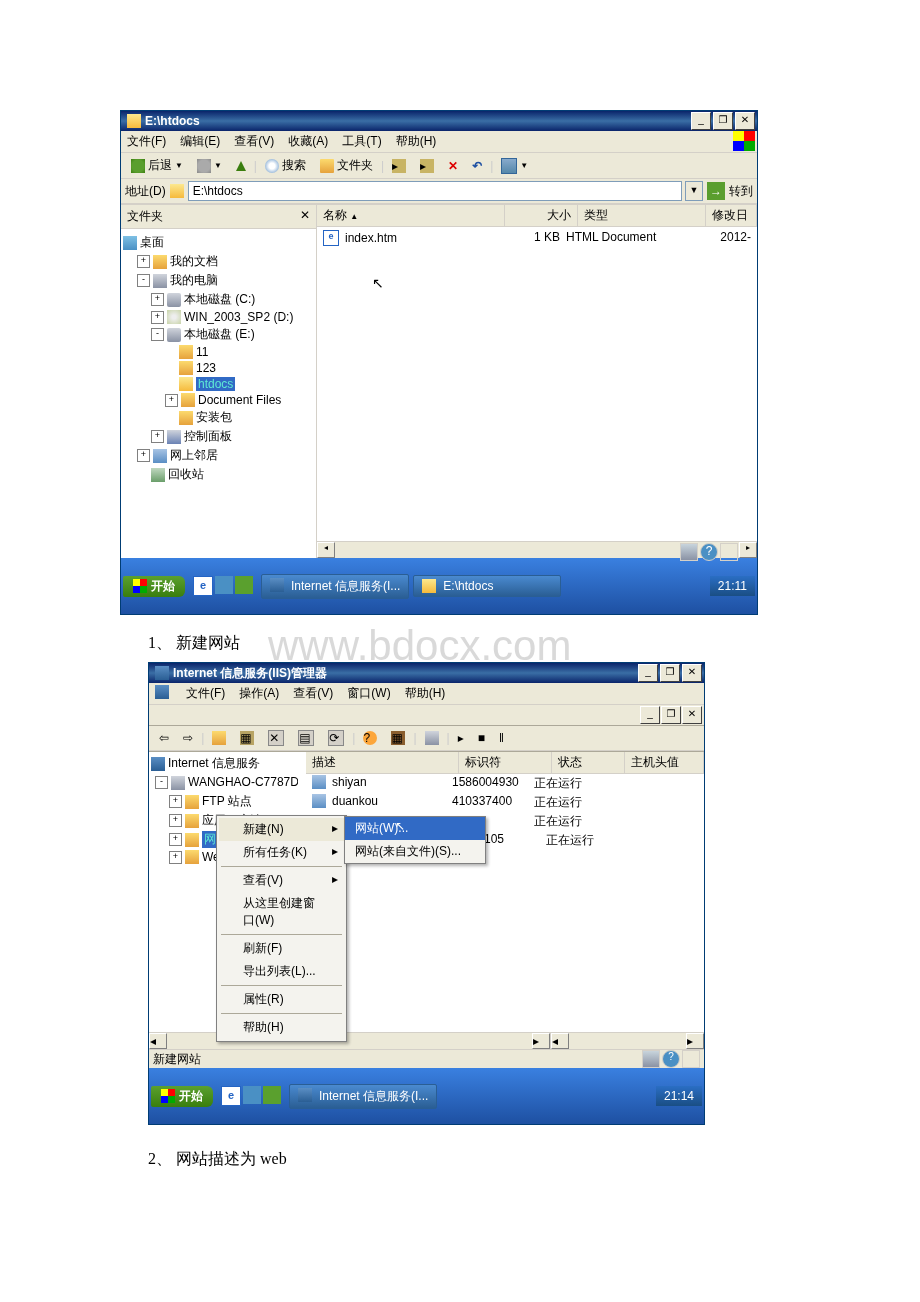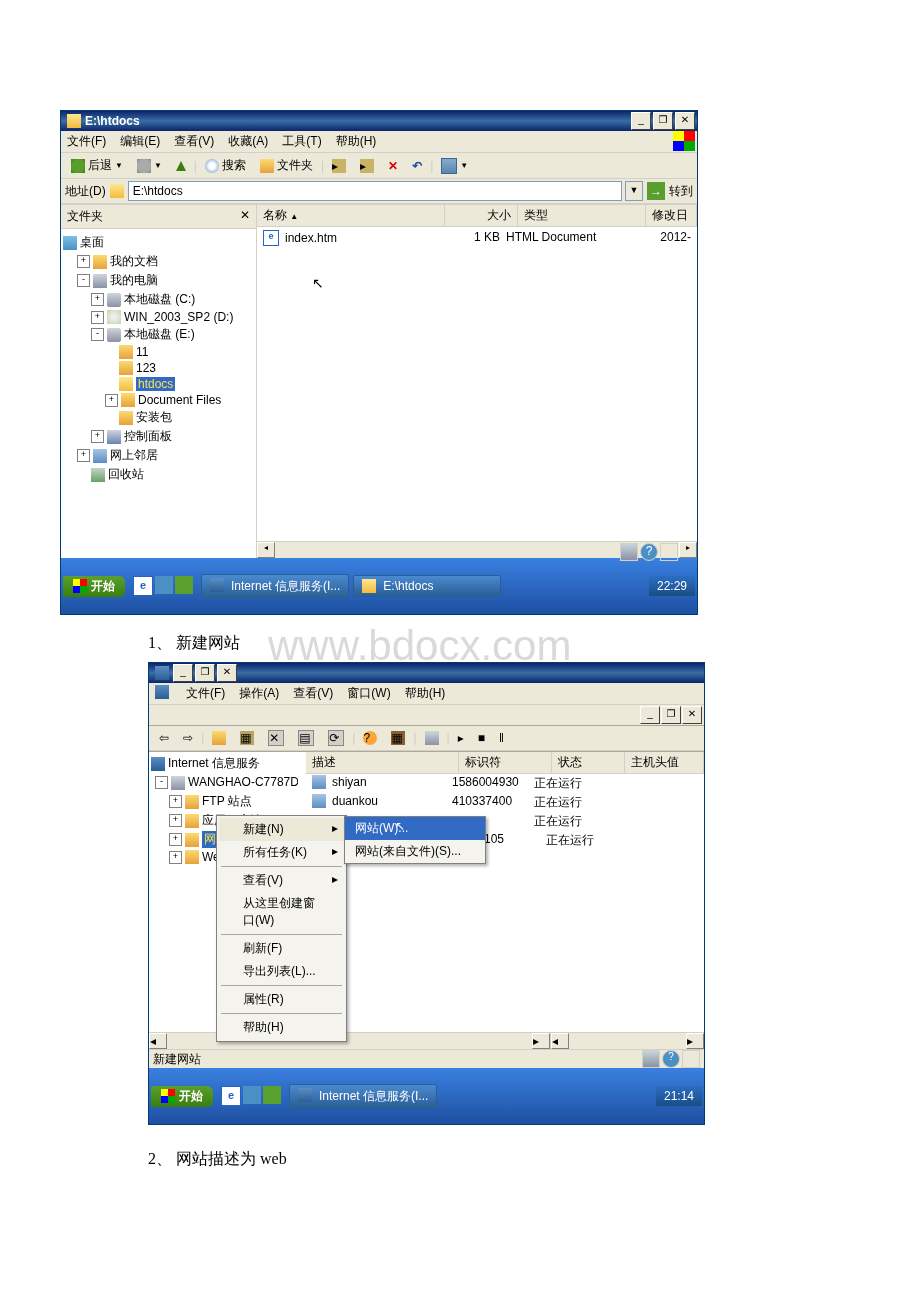--- a/index.html
+++ b/index.html
@@ -40,21 +40,21 @@
 .i-mycomp{background:linear-gradient(#d0d4dc,#8a92a4)}
 .i-drive{background:linear-gradient(#d0d4dc,#8a92a4);border-radius:2px}
 .i-cd{background:radial-gradient(circle,#eee 20%,#c8d4a8)}
 .i-folder{background:linear-gradient(#fcda6e,#e6a23c)}
 .i-folderopen{background:linear-gradient(#fce88e,#f6ba3c)}
 .i-panel{background:linear-gradient(#d0d4dc,#6a82b4)}
 .i-network{background:linear-gradient(#a8c4e4,#5a8ec4)}
 .i-recycle{background:linear-gradient(#c0d8c0,#6a9e6a)}
 .i-ie{color:#2464c4;font-weight:bold;background:#fff;border:1px solid #2464c4}
 .i-iis{background:linear-gradient(#5a8ec4,#2a5e94)}
-.selected-node{background:#316ac5;color:#fde047;padding:0 2px}
+.selected-node{background:#316ac5;color:#5eead4;padding:0 2px}
 .file-panel{flex:1;display:flex;flex-direction:column}
 .col-headers{display:flex;background:#ece9d8;border-bottom:1px solid #d4d0c8}
 .col-headers div{padding:2px 6px;border-right:1px solid #d4d0c8}
 .file-list{flex:1;padding:2px 0;min-height:310px;position:relative}
 .file-row{display:flex;padding:1px 6px}
 .cursor-arrow{position:absolute;font-size:14px;color:#000}
 .scrollbar-h{height:16px;background:#ece9d8;display:flex;justify-content:space-between;border-top:1px solid #d4d0c8}
 .scrollbar-h .sbtn{width:16px;height:14px;background:#ece9d8;border:1px solid #fff;border-right-color:#808080;border-bottom-color:#808080;font-size:8px;text-align:center}
 .statusbar{height:18px;background:#ece9d8;border-top:1px solid #d4d0c8;display:flex;align-items:center;padding:0 4px;justify-content:flex-end;gap:2px}
 .status-icon{width:16px;height:16px;border:1px solid #d4d0c8}
@@ -83,21 +83,21 @@
 .submenu .mitem.hl{background:#316ac5;color:#fff}
 .mdi-bar{background:#ece9d8;display:flex;justify-content:flex-end;padding:1px 2px;gap:1px;border-bottom:1px solid #aca899}
 .tiny-scroll-h{height:16px;background:#ece9d8;display:flex;border-top:1px solid #d4d0c8}
 .tiny-scroll-h .thumb{background:#ece9d8;border:1px solid #fff;border-right-color:#808080;border-bottom-color:#808080}
 </style>
 </head>
 <body>
 
 <div class="page">
 
-<div class="window" style="width:636px;margin-left:60px">
+<div class="window" style="width:636px;margin-left:120px">
   <div class="titlebar">
     <span class="titlebar-icon i-folderopen"></span>
     <span class="titlebar-text">E:\htdocs</span>
     <div class="winbtns">
       <div class="winbtn">_</div>
       <div class="winbtn">❐</div>
       <div class="winbtn">✕</div>
     </div>
   </div>
   <div class="menubar" style="position:relative">
@@ -305,32 +305,33 @@
       <div style="background:#5aa02e"></div>
     </div>
     <div class="task-btn">
           <span class="tree-icon i-iis"></span>
           <span>Internet 信息服务(I...</span>
         </div>
     <div class="task-btn">
           <span class="tree-icon i-folderopen"></span>
           <span>E:\htdocs</span>
         </div>
-    <div class="tray">22:29</div>
+    <div class="tray">21:11</div>
   </div>
 </div>
 
 <div class="section-text" style="margin-left:148px;position:relative">1、 新建网站</div>
 <div style="position:relative;margin-left:148px">
 <div class="watermark" style="top:-40px;left:120px">www.bdocx.com</div>
 </div>
 
 <div class="window" style="width:555px;margin-left:148px;position:relative;z-index:2">
   <div class="titlebar">
     <span class="titlebar-icon i-iis"></span>
+    <span class="titlebar-text">Internet 信息服务(IIS)管理器</span>
     <div class="winbtns">
       <div class="winbtn">_</div>
       <div class="winbtn">❐</div>
       <div class="winbtn">✕</div>
     </div>
   </div>
   <div class="menubar">
     <span class="tree-icon i-iis"></span>
     <span>文件(F)</span>
     <span>操作(A)</span>

